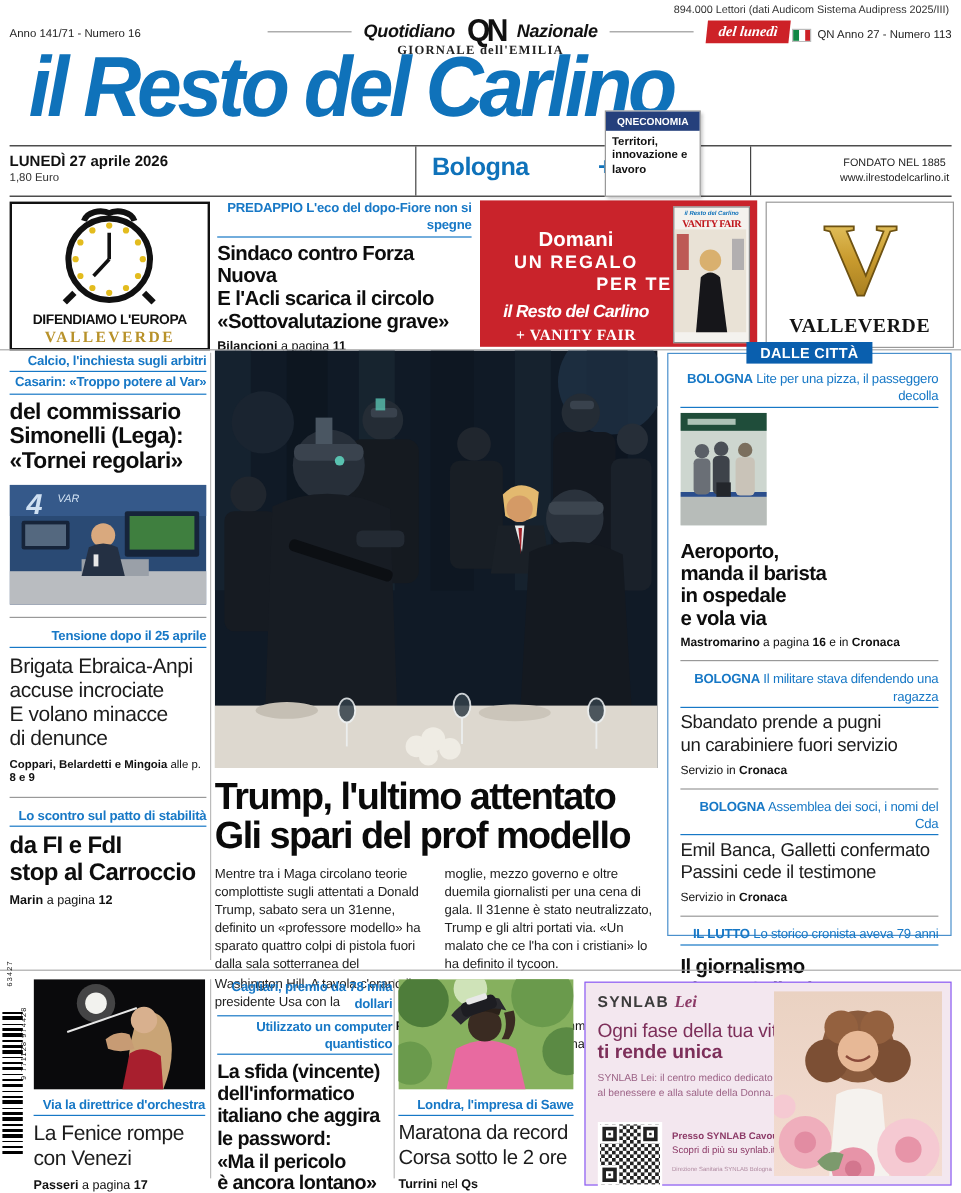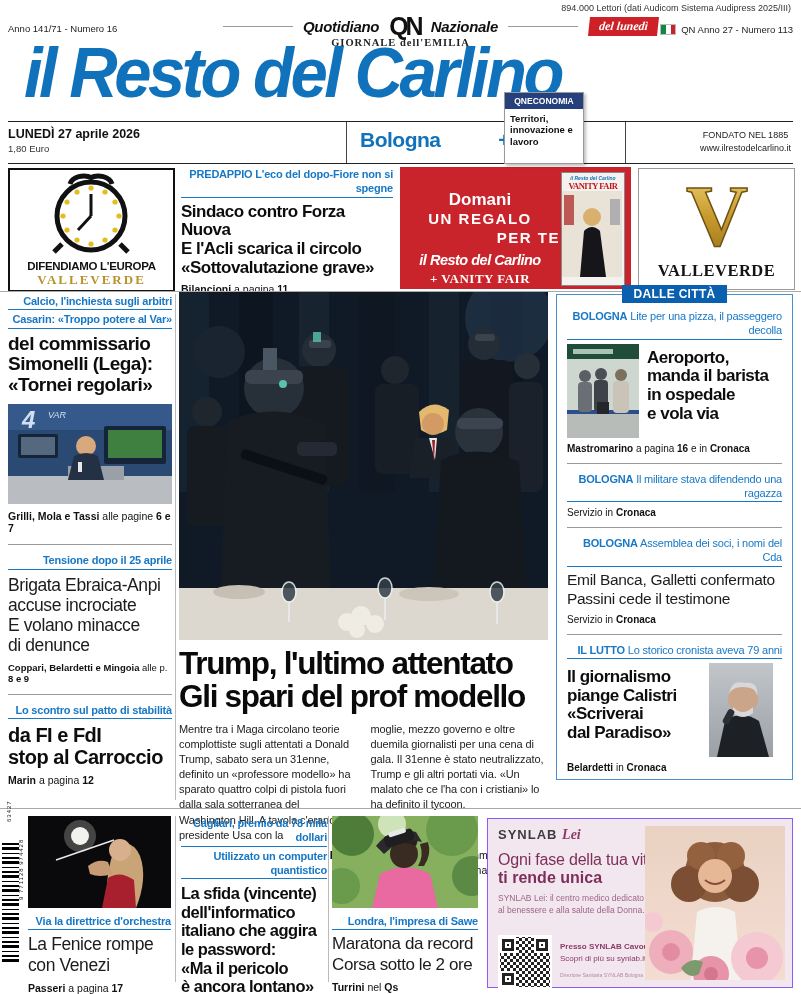--- a/index.html
+++ b/index.html
@@ -80,21 +80,21 @@
   .main-byline{text-align:right;font-size:10.5px;margin-top:5px;line-height:1.4;}
   .rightcol{position:absolute;left:556px;top:294px;width:237px;height:486px;border:1.5px solid #4a90cc;
             padding:14px 10px 0 10px;box-sizing:border-box;}
   .dc-tab{position:absolute;top:-10px;left:50%;transform:translateX(-50%);background:#0a5fae;color:#fff;
           font-size:12px;font-weight:800;padding:2px 12px;letter-spacing:0.3px;white-space:nowrap;}
   .dc-item .tag{font-weight:800;}
   .dc-item .kick-line{font-weight:400;}
   .dc-sep{border-top:1px solid #999;margin:9px 0 8px 0;}
   .dc-hl{font-size:17px;}
   .dc-hl-light{font-size:15.5px;font-weight:400;color:#1c1c1c;letter-spacing:-0.3px;line-height:1.22;margin-top:4px;}
-  .dc-row{display:flex;gap:8px;margin-top:4px;}
+  .dc-row{display:flex;gap:8px;margin-top:4px;flex-direction:column;}
   .dc-byline{font-size:10px;margin-top:5px;}
   
   .barcode{position:absolute;left:2px;top:843px;width:17px;height:122px;
            background:repeating-linear-gradient(180deg,#000 0 2px,#fff 2px 4px,#000 4px 7px,#fff 7px 10px,#000 10px 11px,#fff 11px 14px);}
   .barcode-num{position:absolute;left:18px;top:900px;font-size:6px;letter-spacing:1px;transform:rotate(-90deg);transform-origin:left top;color:#111;}
   .barcode-top{position:absolute;left:6px;top:822px;font-size:6px;letter-spacing:1px;transform:rotate(-90deg);transform-origin:left top;color:#111;}
   .fenice{position:absolute;left:28px;top:816px;width:143px;}
   .bt-hl-light{font-size:17.5px;font-weight:400;color:#1c1c1c;letter-spacing:-0.4px;line-height:1.2;margin-top:4px;}
   .sfida{position:absolute;left:181px;top:816px;width:146px;}
   .sfida-hl{font-size:16.5px;line-height:1.13;}
@@ -254,21 +254,20 @@
         <rect x="96" y="22" width="62" height="38" rx="2" fill="#16243a"></rect>
         <rect x="100" y="26" width="54" height="28" fill="#3f7f3f"></rect>
         <rect x="10" y="30" width="40" height="24" rx="2" fill="#16243a"></rect>
         <rect x="13" y="33" width="34" height="18" fill="#54687f"></rect>
         <rect x="0" y="72" width="164" height="28" fill="#b9bcc0"></rect>
         <rect x="60" y="62" width="56" height="14" fill="#9aa0a8"></rect>
         <circle cx="78" cy="42" r="10" fill="#d9a97e"></circle>
         <path d="M60 76 L66 52 Q78 46 90 52 L96 76 Z" fill="#243043"></path>
         <rect x="70" y="58" width="4" height="10" fill="#e8e8e8"></rect>
       </svg>
-      <div class="byline"><span class="b">Grilli, Mola e Tassi</span><span> alle pagine </span><span class="b">6 e 7</span></div>
     </div>
     <div class="lc-sep"></div>
     <div>
       <div class="kick">
           <span class="kick-line">Tensione dopo il 25 aprile</span>
         </div>
       <div class="lc-hl-light">
         <span class="hl-line">Brigata Ebraica-Anpi</span>
         <span class="hl-line">accuse incrociate</span>
         <span class="hl-line">E volano minacce</span>
@@ -405,20 +404,24 @@
         </div>
       </div>
       <div class="dc-byline"><span class="b">Mastromarino</span><span> a pagina </span><span class="b">16</span><span> e in </span><span class="b">Cronaca</span></div>
     </div>
     <div class="dc-sep"></div>
 
     <div class="dc-item">
       <div class="kick">
           <span class="kick-line"><span class="tag">BOLOGNA</span><span> Il militare stava difendendo una ragazza</span></span>
         </div>
+      <div class="dc-hl-light">
+        <span class="hl-line">Sbandato prende a pugni</span>
+        <span class="hl-line">un carabiniere fuori servizio</span>
+      </div>
       <div class="dc-byline"><span>Servizio in </span><span class="b">Cronaca</span></div>
     </div>
     <div class="dc-sep"></div>
 
     <div class="dc-item">
       <div class="kick">
           <span class="kick-line"><span class="tag">BOLOGNA</span><span> Assemblea dei soci, i nomi del Cda</span></span>
         </div>
       <div class="dc-hl-light">
         <span class="hl-line">Emil Banca, Galletti confermato</span>

